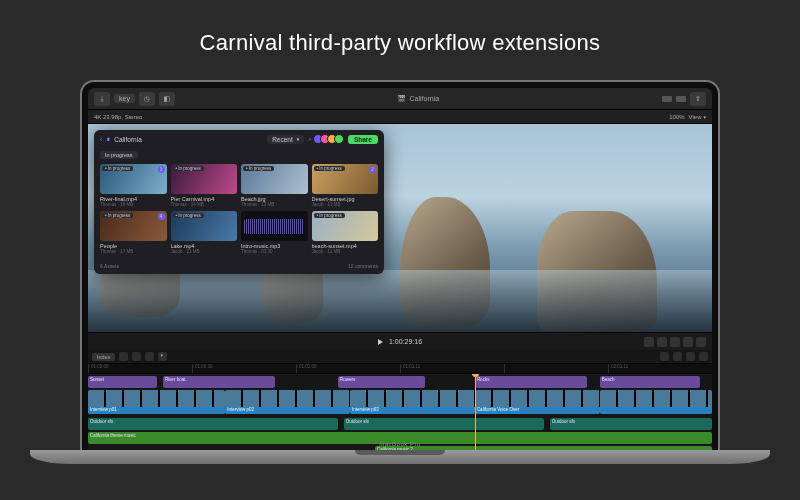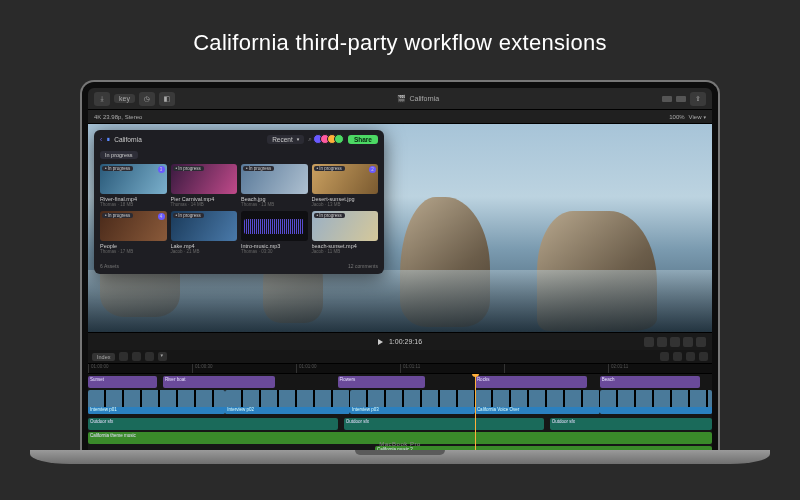--- a/index.html
+++ b/index.html
@@ -83,21 +83,21 @@
   .vidlabel{position:absolute;left:0;right:0;bottom:0;height:7px;background:#2a80c0;font-size:4.5px;padding:0 2px;color:#dff;}
   .aud{background:#1a6a5a;}
   .aud2{background:#3a8a2a;}
   .playhead-tl{position:absolute;top:0;bottom:0;left:62%;width:1px;background:#ffb03a;}
   .playhead-tl::before{content:"";position:absolute;top:-4px;left:-3px;width:7px;height:7px;background:#ffb03a;border-radius:50%;}
   .chev::after{content:"▾";font-size:5px;margin-left:2px;}
 </style>
 </head>
 <body>
 
-<div class="hero-title">California third-party workflow extensions</div>
+<div class="hero-title">Carnival third-party workflow extensions</div>
 
 <div class="laptop">
   <div class="lid">
     <div class="screen">
 
       <div class="toolbar">
         <div class="tbtn icon">⤓</div>
         <div class="tbtn">key</div>
         <div class="tbtn icon">◷</div>
         <div class="tbtn icon">◧</div>

